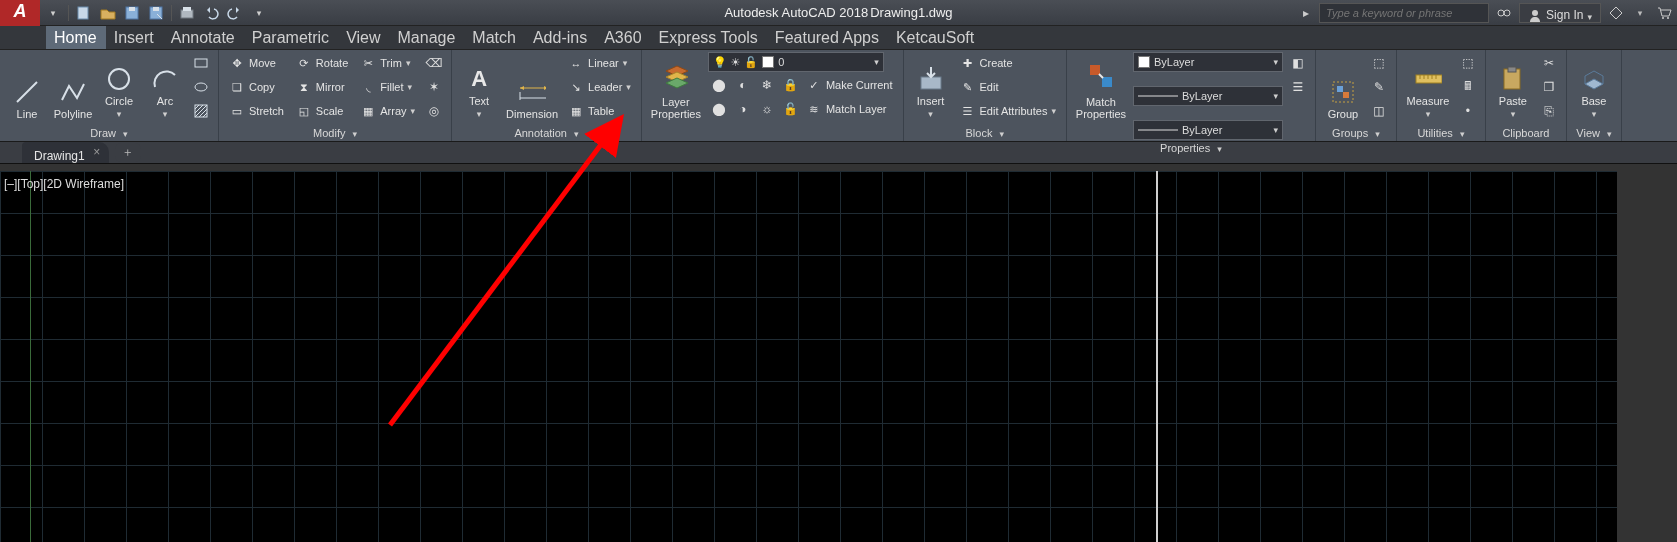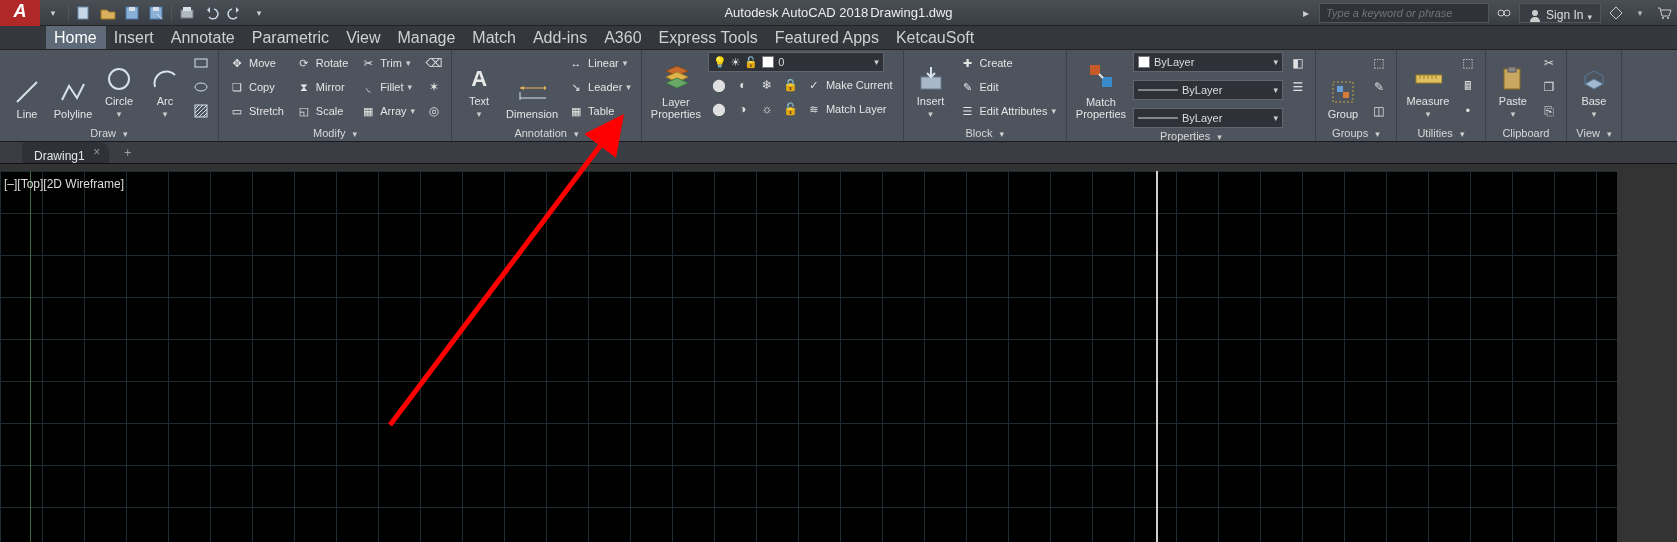--- a/index.html
+++ b/index.html
@@ -569,21 +569,21 @@
         <div class="ic">
             <svg width="28" height="28">
               <rect x="3" y="3" width="10" height="10" fill="#c85a2a"></rect>
               <rect x="15" y="15" width="10" height="10" fill="#3a8aca"></rect>
               <path d="M12 12l4 4" stroke="#e8e8e8" stroke-width="2"></path>
             </svg>
           </div>
         <div class="lab">Match
 Properties</div>
       </div>
-      <div class="col" style="gap:8px">
+      <div class="col" style="gap:14px">
         <div class="drop-combobox" style="width:150px">
           <span class="swatch" style="background:#fff"></span>
           <span>ByLayer</span>
           <span class="arrow caret">▾</span>
         </div>
         <div class="drop-combobox" style="width:150px">
           <svg width="40" height="8">
               <line x1="0" y1="4" x2="40" y2="4" stroke="#ddd" stroke-width="1"></line>
             </svg>
           <span>ByLayer</span>

